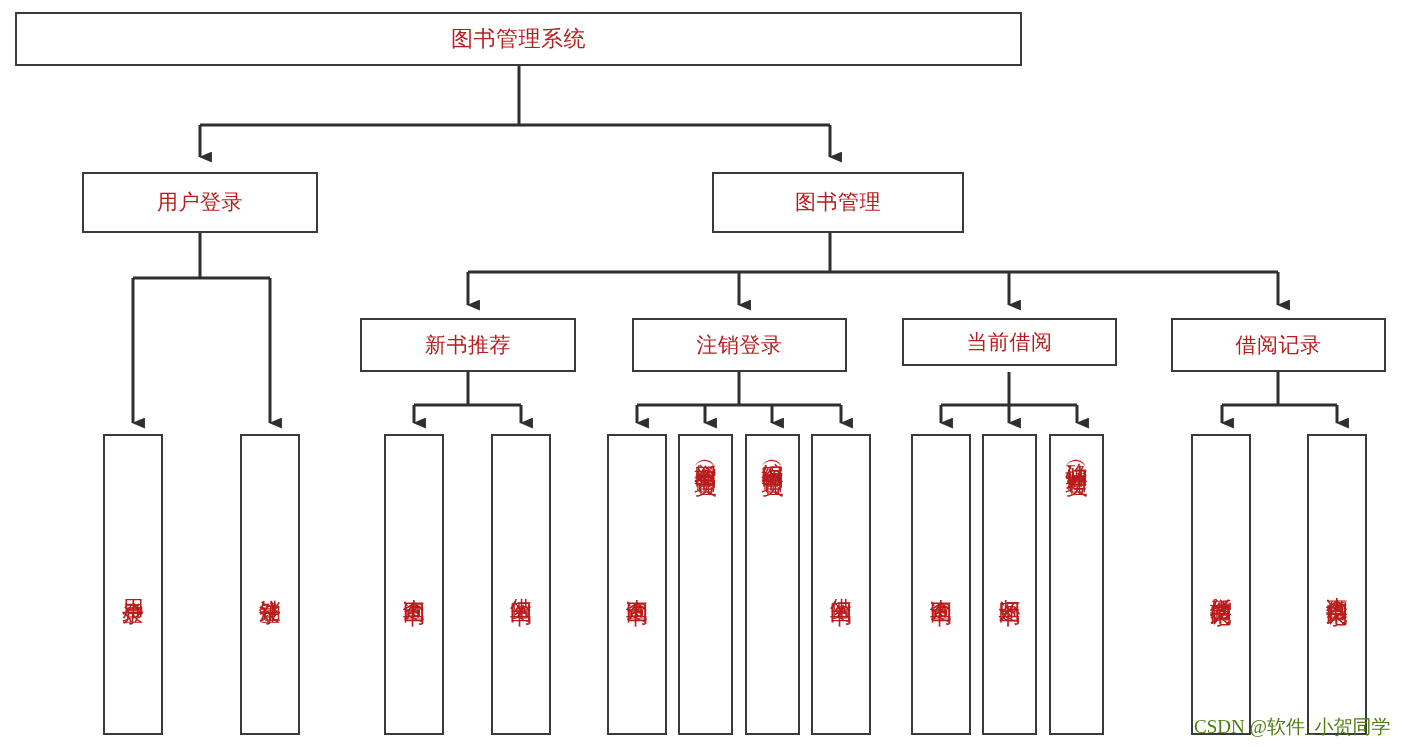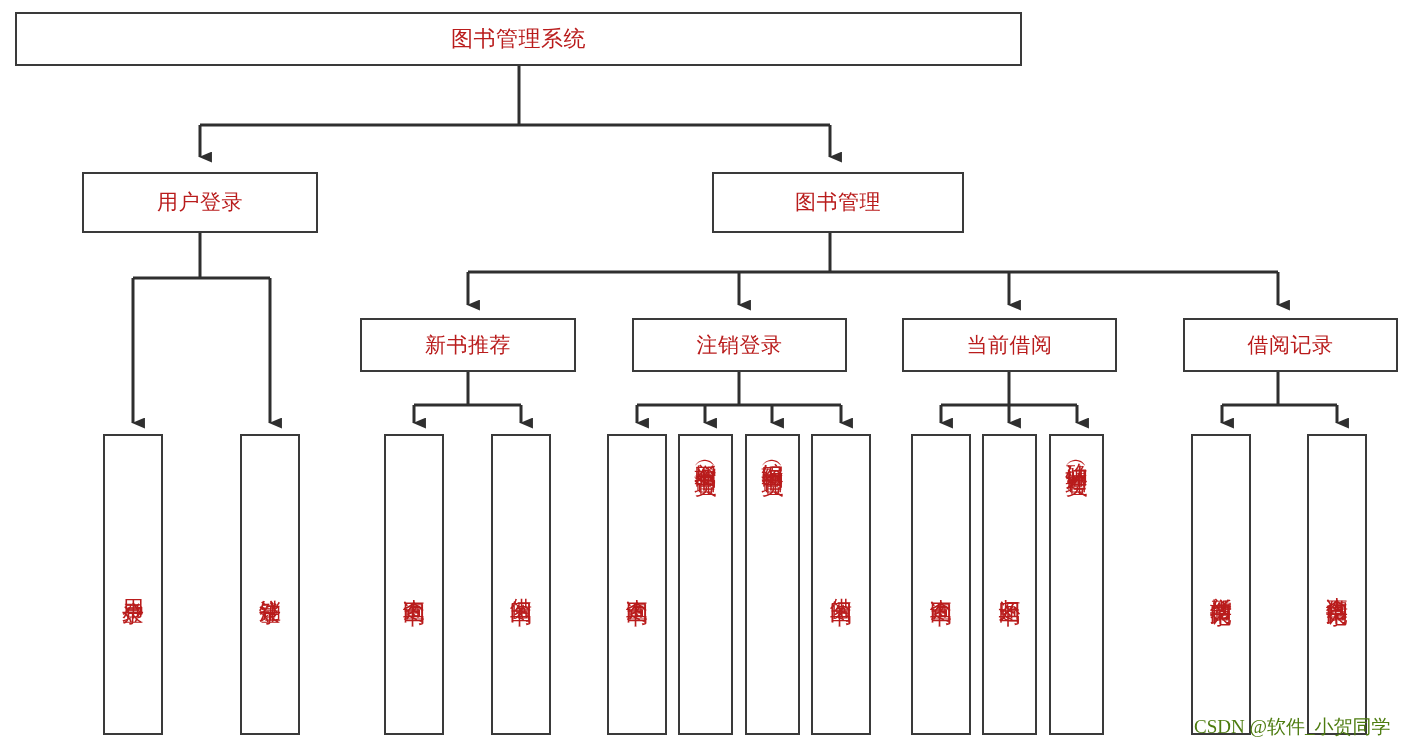--- a/index.html
+++ b/index.html
@@ -142,24 +142,24 @@
   <div class="node h" style="left:712px; top:172px; width:252px; height:61px;">
     <span class="label">图书管理</span>
   </div>
 
   <div class="node h" style="left:360px; top:318px; width:216px; height:54px;">
     <span class="label">新书推荐</span>
   </div>
   <div class="node h" style="left:632px; top:318px; width:215px; height:54px;">
     <span class="label">注销登录</span>
   </div>
-  <div class="node h" style="left:902px; top:318px; width:215px; height:54px;">
+  <div class="node h" style="left:902px; top:318px; width:215px; height:48px;">
     <span class="label">当前借阅</span>
   </div>
-  <div class="node h" style="left:1171px; top:318px; width:215px; height:54px;margin-left:12px;">
+  <div class="node h" style="left:1171px; top:318px; width:215px; height:54px;">
     <span class="label">借阅记录</span>
   </div>
 
   <div class="node v mid" style="left:103px; top:434px; width:60px; height:301px;">
     <span class="label">用户登录</span>
   </div>
   <div class="node v mid" style="left:240px; top:434px; width:60px; height:301px;">
     <span class="label">注销登录</span>
   </div>
 

